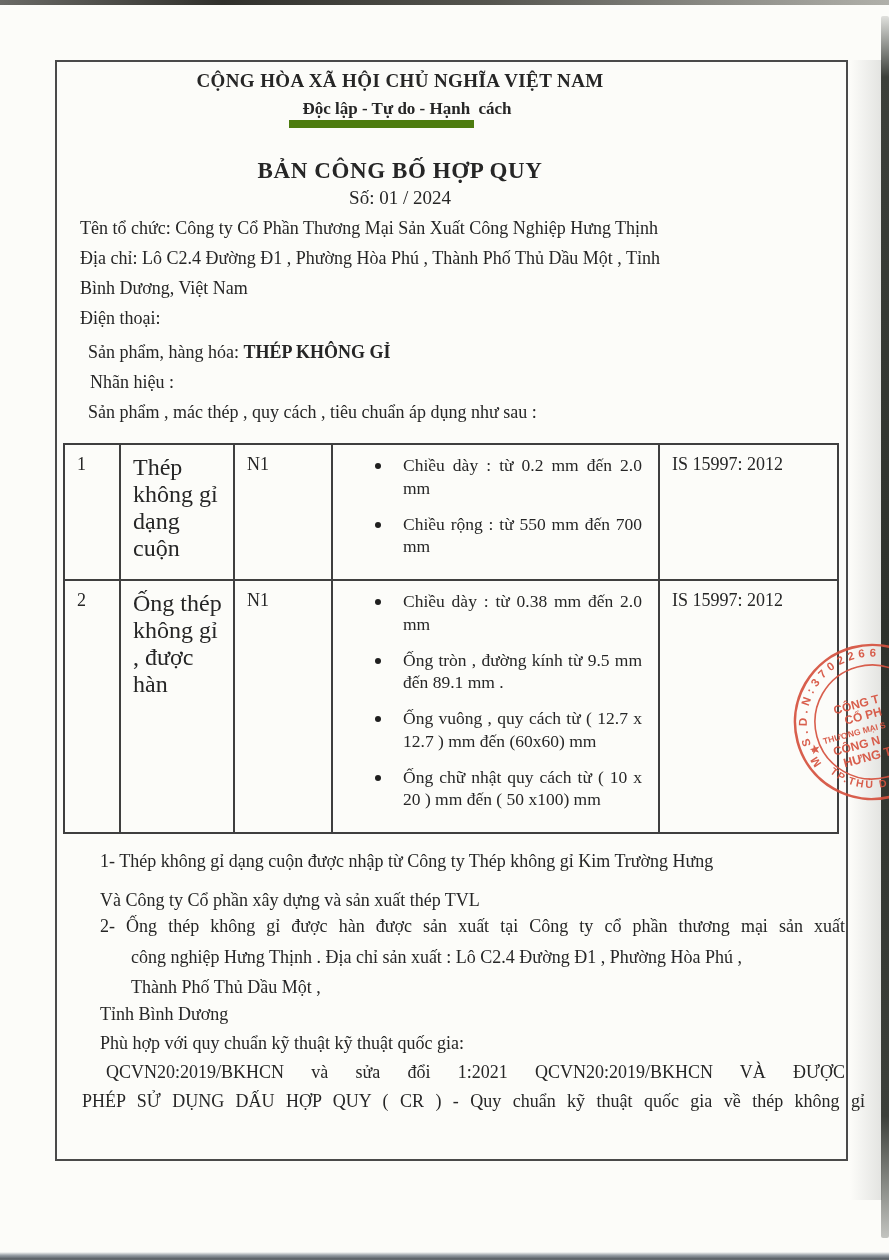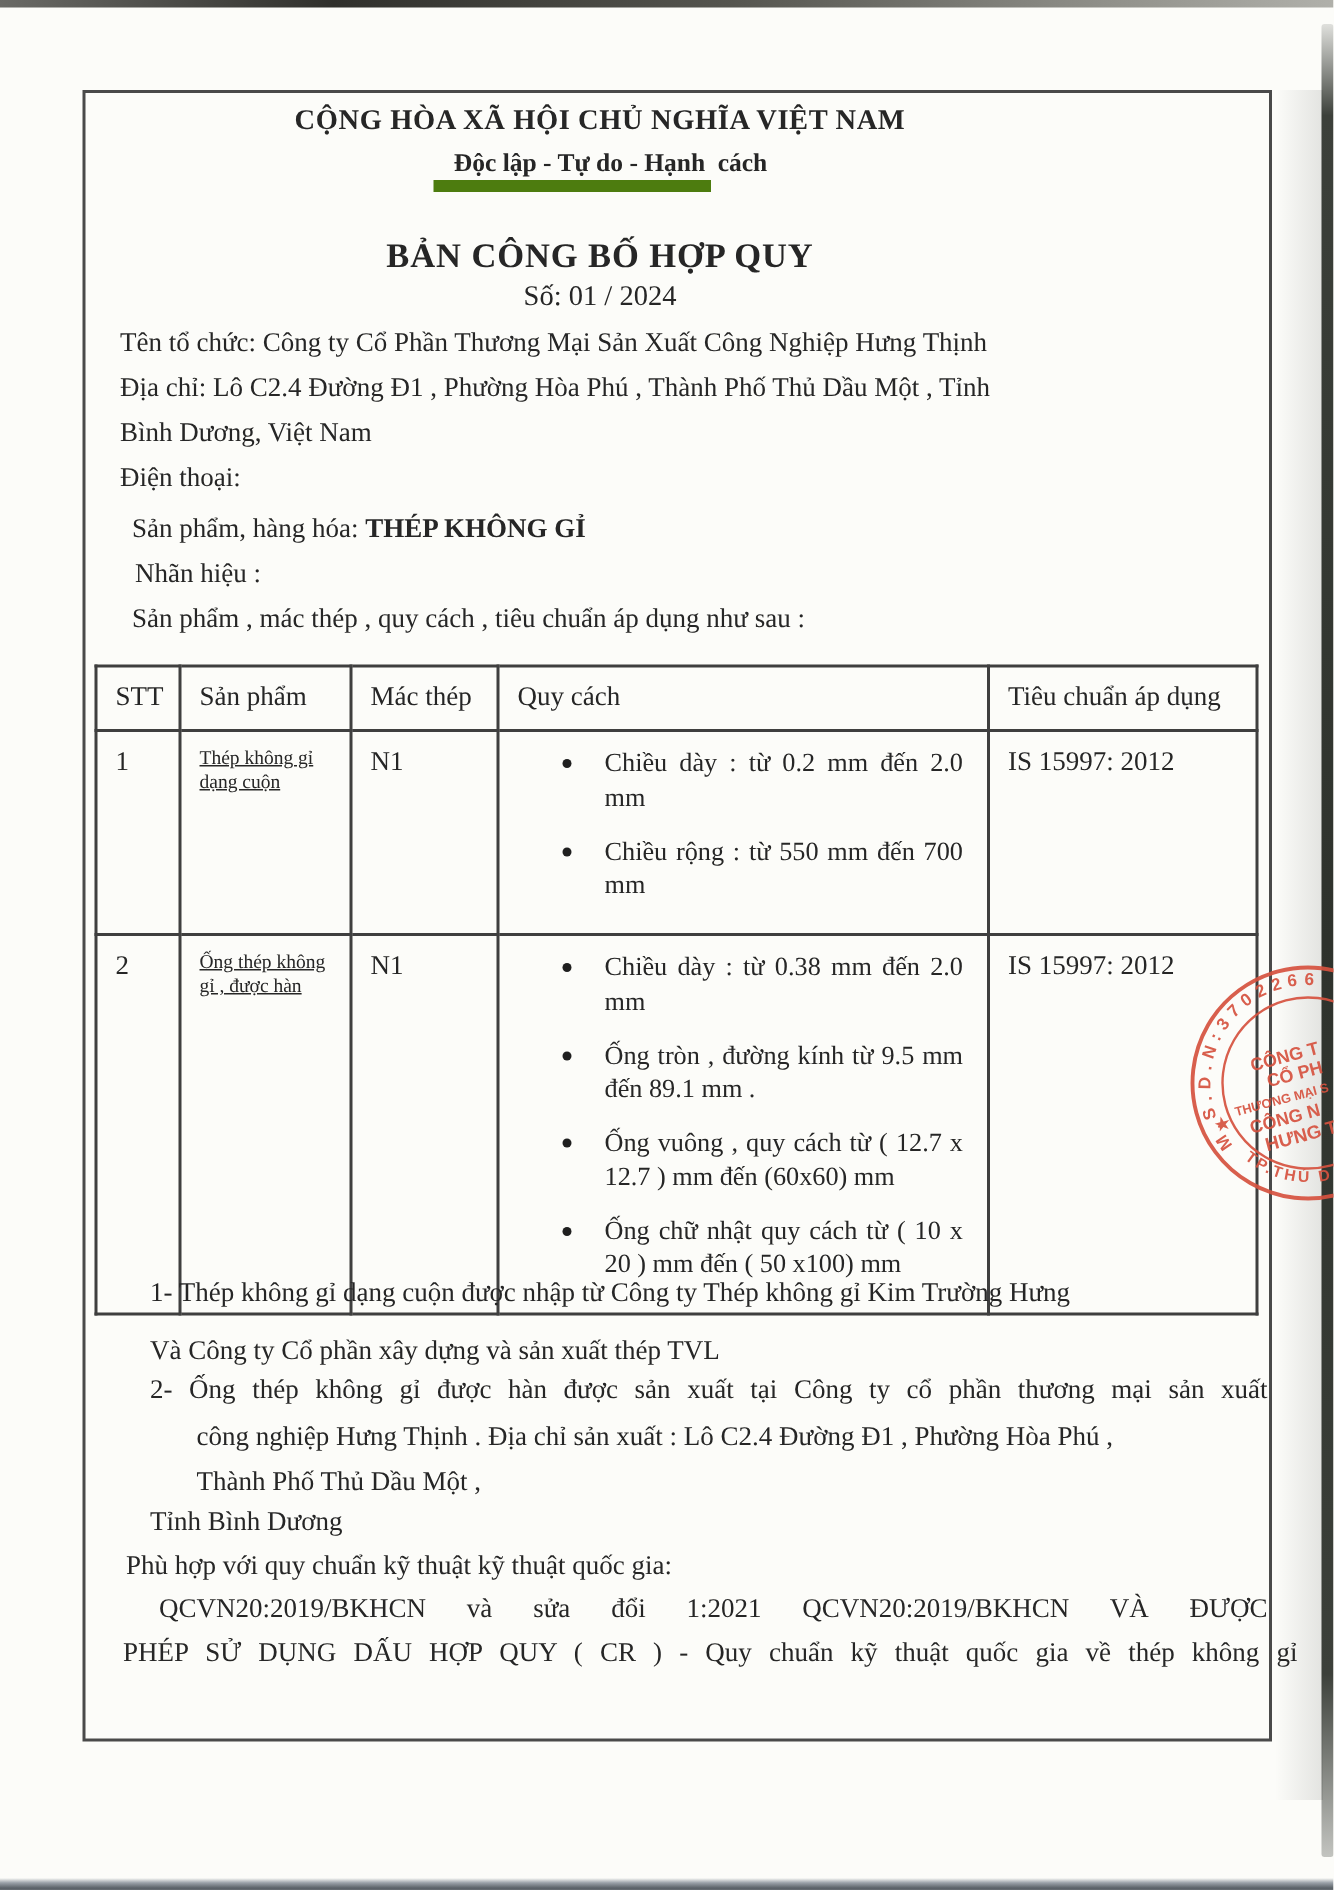--- a/index.html
+++ b/index.html
@@ -42,37 +42,37 @@
   
   table.spec{position:absolute;left:63px;top:443px;width:774px;
     border-collapse:collapse;table-layout:fixed;font-size:18px;}
   table.spec td,table.spec th{border:2px solid #3f3f3f;vertical-align:top;
     font-weight:normal;text-align:left;padding:9px 8px 8px 12px;}
   col.c-stt{width:56px;} col.c-sp{width:114px;} col.c-mt{width:98px;}
   col.c-qc{width:327px;} col.c-tc{width:179px;}
   th.c-stt,td.c-stt{text-align:center;padding-left:4px;padding-right:4px;}
   td.c-mt{text-align:center;}
   th{height:24px;}
-  td.c-sp{text-align:justify;padding-left:10px;padding-right:7px;font-size:13px;text-decoration:underline;}
+  td.c-sp{text-align:justify;padding-left:10px;padding-right:7px;font-size:24px;}
   tr.r1 td{height:80px;}
   tr.r2 td{height:218px;}
   ul.specs{list-style:none;margin:0;padding:0;}
   ul.specs li{position:relative;padding-left:58px;padding-right:8px;margin-bottom:13px;
     text-align:justify;font-size:17.5px;line-height:1.3;}
   ul.specs li::before{content:"";position:absolute;left:30px;top:9px;width:6px;height:6px;
     border-radius:50%;background:#1f1f1f;}
   
   .note{position:absolute;font-size:18px;}
   .n0{left:100px;top:851px;width:748px;white-space:nowrap;}
   .n1{left:100px;top:890px;white-space:nowrap;}
   .n2{left:100px;top:916px;width:745px;text-align:justify;text-align-last:justify;}
   .n3{left:131px;top:947px;white-space:nowrap;}
   .n4{left:131px;top:977px;white-space:nowrap;}
   .n5{left:100px;top:1004px;white-space:nowrap;}
-  .n6{left:84px;top:1033px;white-space:nowrap;text-align:center;}
+  .n6{left:100px;top:1033px;white-space:nowrap;text-align:center;}
   .n7{left:106px;top:1062px;width:739px;text-align:justify;text-align-last:justify;}
   .n8{left:62px;top:1091px;width:783px;text-align:justify;text-align-last:justify;margin-left:20px;}
   
   .stamp{position:absolute;left:786px;top:636px;width:172px;height:172px;opacity:.92;}
   .stamp text{font-family:"Liberation Sans","DejaVu Sans",sans-serif;font-weight:bold;}
 </style>
 </head>
 <body>
 
 <div class="scan-top"></div>
@@ -97,27 +97,20 @@
 
 <table class="spec">
   <colgroup>
       <col class="c-stt">
       <col class="c-sp">
       <col class="c-mt">
       <col class="c-qc">
       <col class="c-tc">
     </colgroup>
   <tbody>
-      <tr>
-    <th class="c-stt">STT</th>
-    <th>Sản phẩm</th>
-    <th>Mác thép</th>
-    <th>Quy cách</th>
-    <th>Tiêu chuẩn áp dụng</th>
-  </tr>
   <tr class="r1">
     <td class="c-stt">1</td>
     <td class="c-sp">Thép không gỉ dạng cuộn</td>
     <td class="c-mt">N1</td>
     <td>
       <ul class="specs">
         <li>Chiều dày : từ 0.2 mm đến 2.0 mm</li>
         <li>Chiều rộng : từ 550 mm đến 700 mm</li>
       </ul>
     </td>

